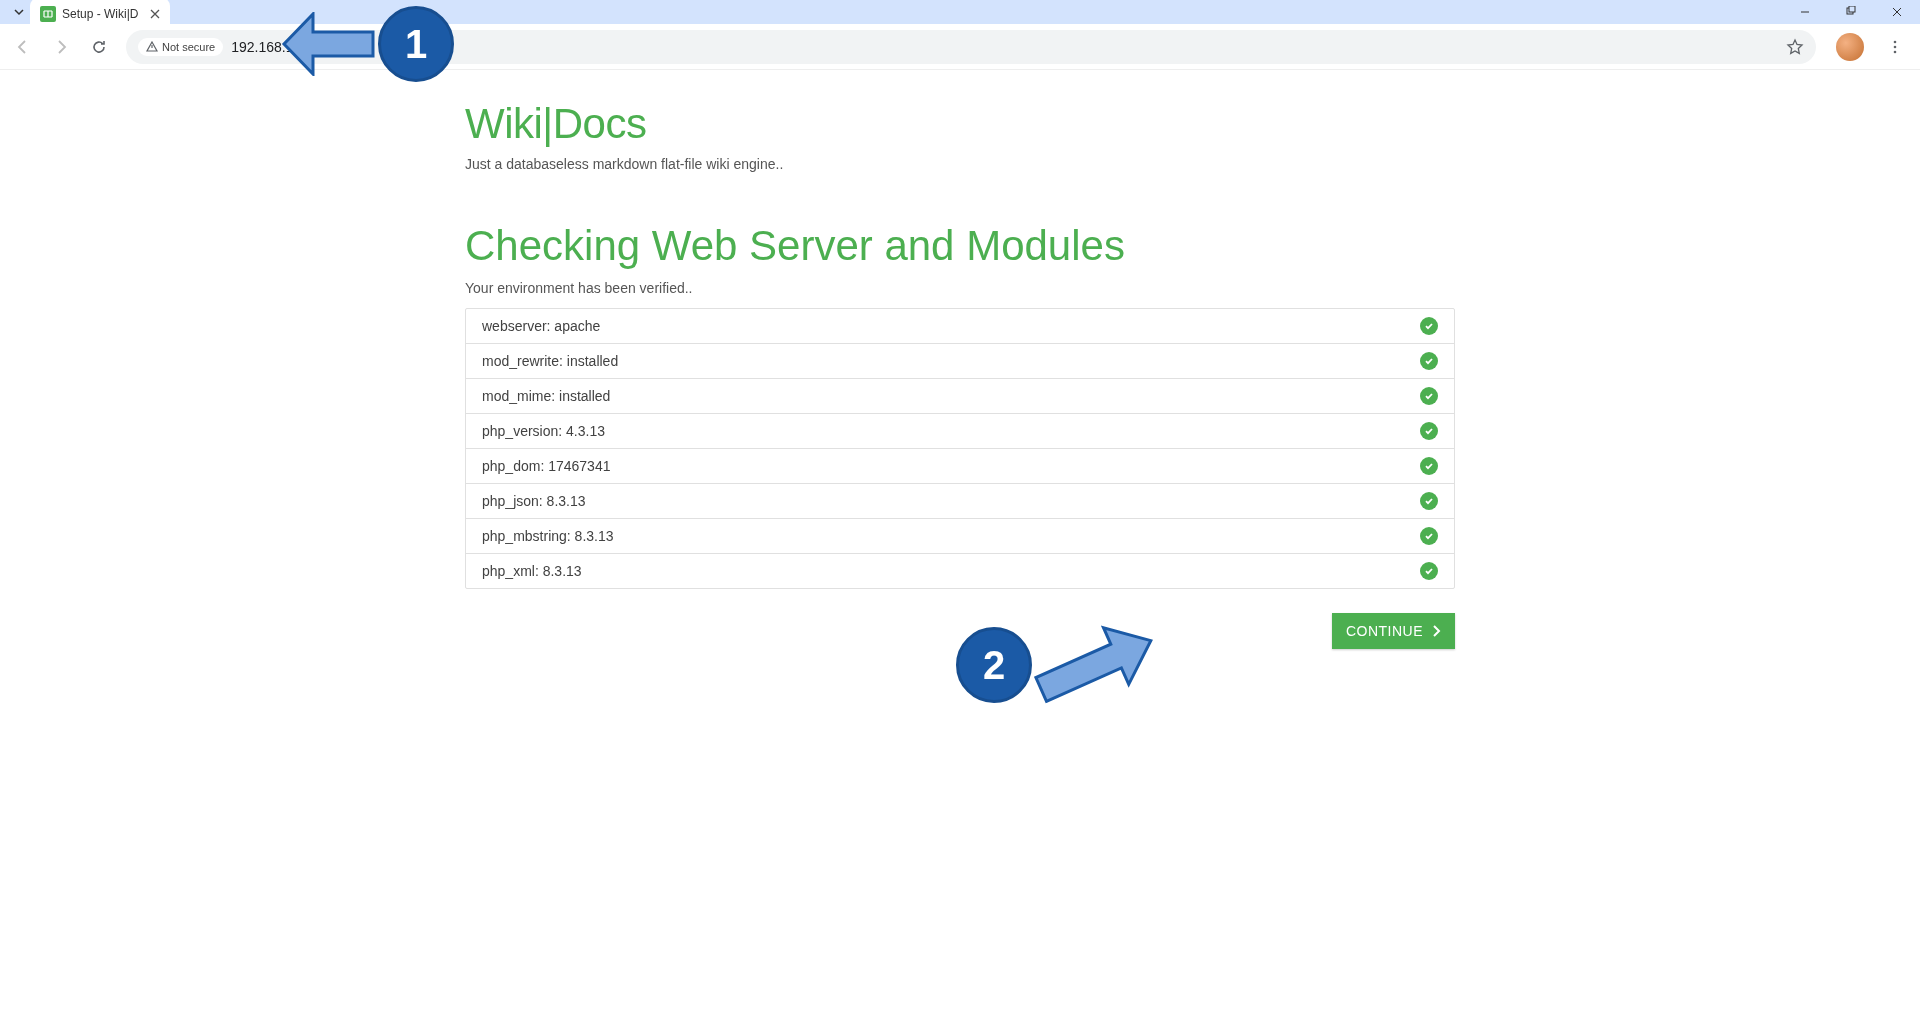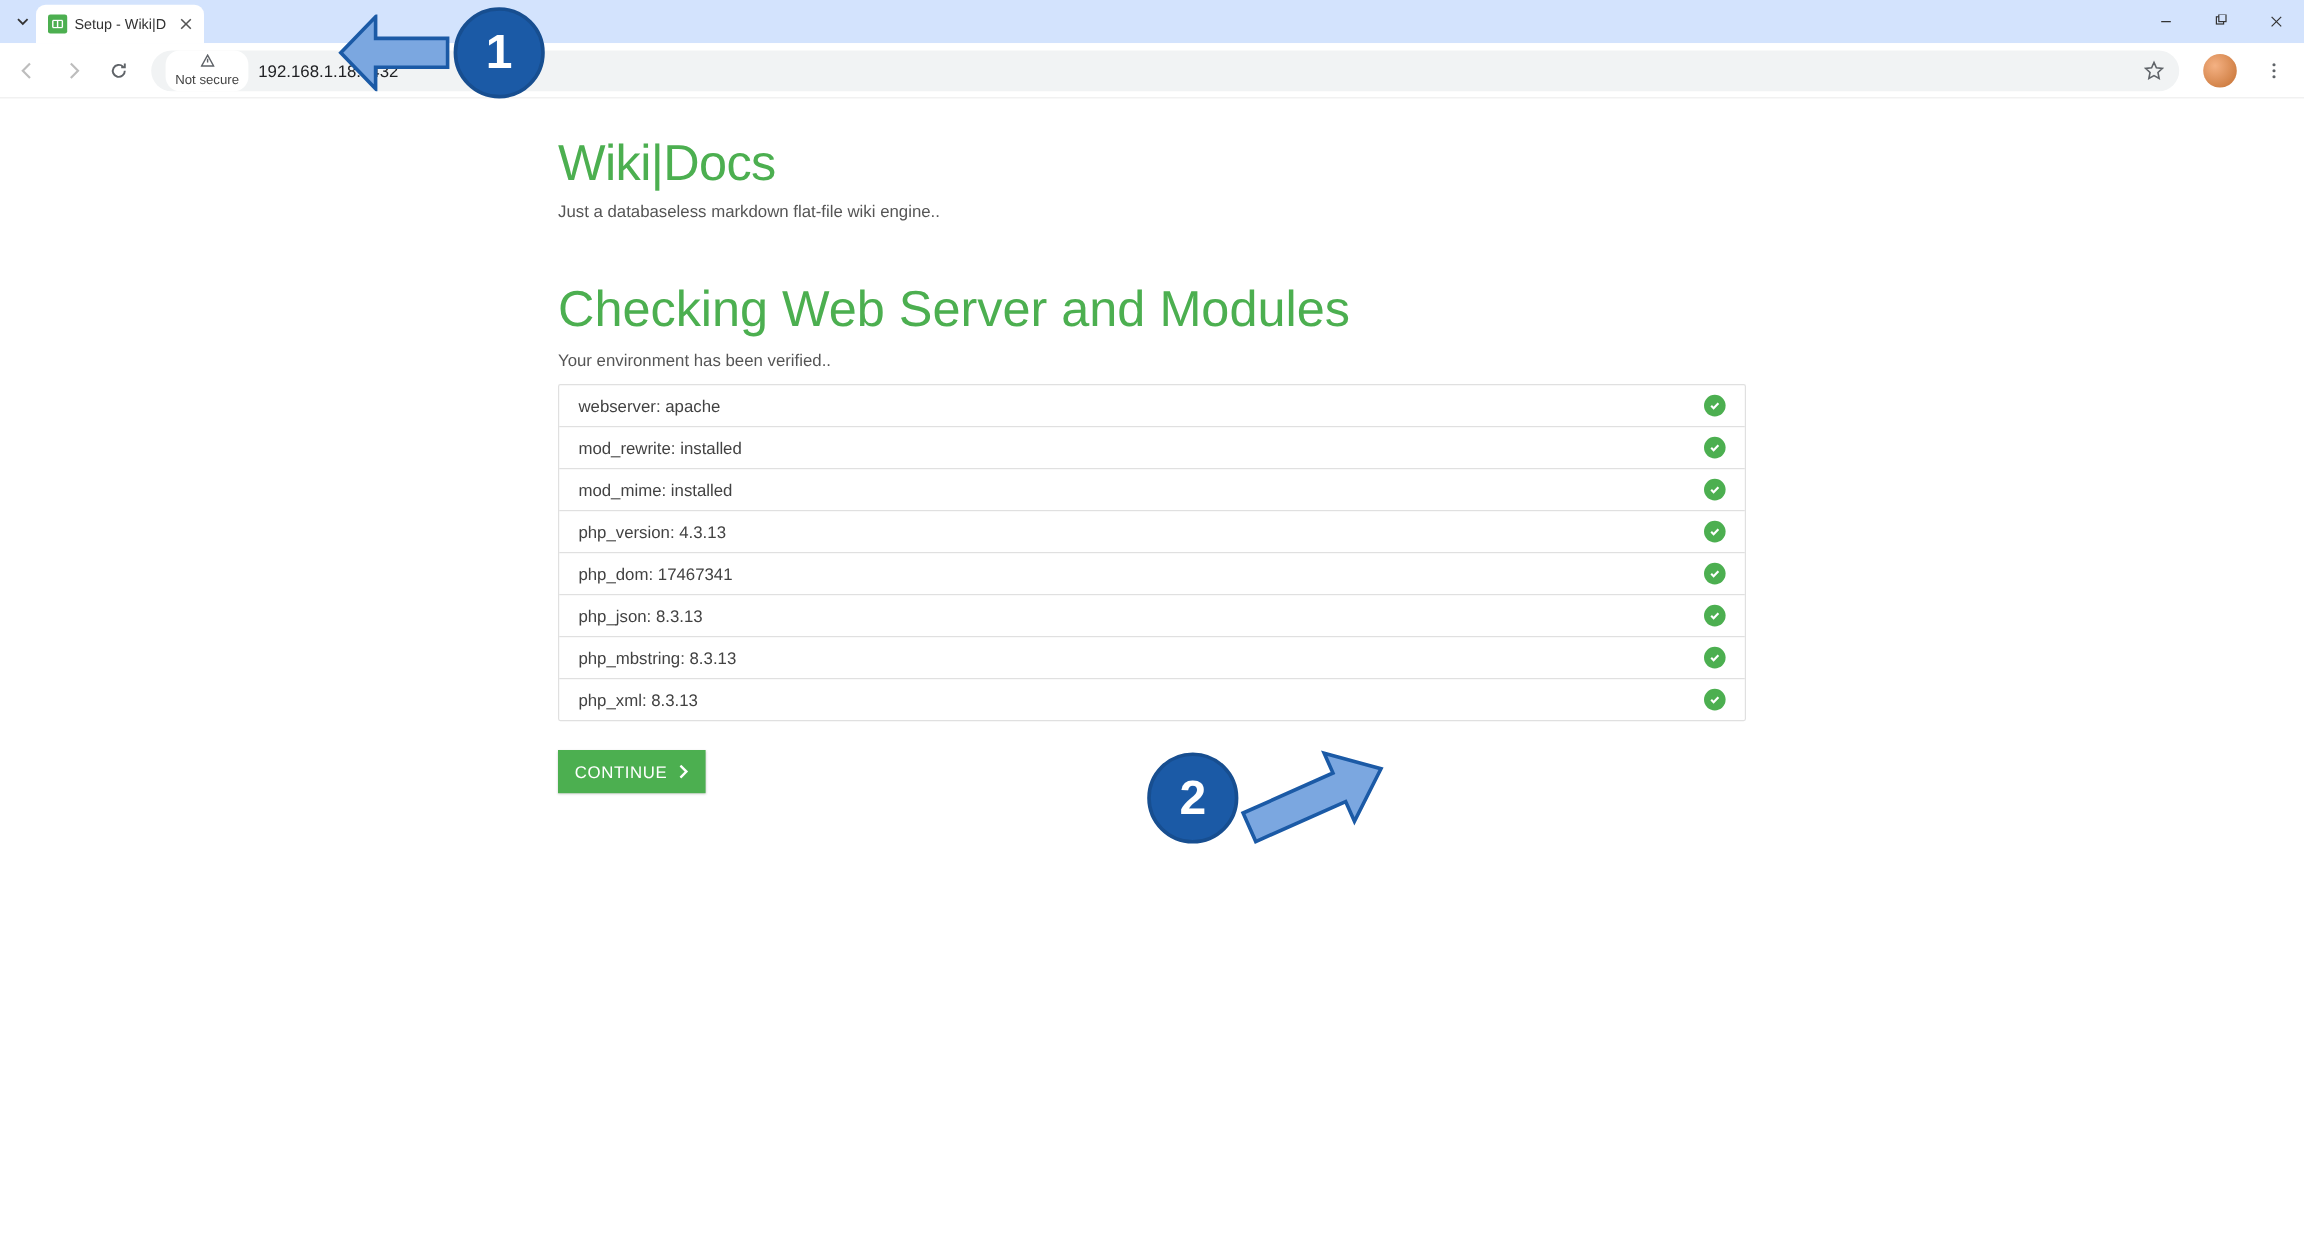--- a/index.html
+++ b/index.html
@@ -1,49 +1,49 @@
 <!DOCTYPE html>
 <html><head>
   <meta charset="utf-8">
   <style>
     * { margin: 0; padding: 0; box-sizing: border-box; }
     body { font-family: "Segoe UI", -apple-system, sans-serif; background: #fff; width: 1920px; height: 1029px; overflow: hidden; position: relative; }
 
     
-    .titlebar { height: 36px; background: #d3e3fd; display: flex; align-items: center; padding-left: 8px; }
+    .titlebar { height: 24px; background: #d3e3fd; display: flex; align-items: center; padding-left: 8px; }
     .tab-dropdown { width: 22px; height: 22px; display:flex; align-items:center; justify-content:center; }
     .tab { background: #fff; border-radius: 8px 8px 0 0; height: 32px; margin-top: 4px; display: flex; align-items: center; padding: 0 10px; gap: 6px; min-width: 110px; }
     .tab .favicon { width: 16px; height: 16px; background: #4caf50; border-radius: 2px; display:flex; align-items:center; justify-content:center; color:#fff; font-size:10px; font-weight:bold; }
     .tab .tab-title { font-size: 12px; color: #333; }
     .tab .tab-close { margin-left: 6px; color:#555; }
     .window-controls { margin-left: auto; display: flex; gap: 0; }
     .window-controls .winbtn { width: 46px; height: 32px; display: flex; align-items:center; justify-content:center; font-size:12px; color:#333; }
 
     .toolbar { height: 46px; background: #fff; display:flex; align-items:center; padding: 0 8px 0 6px; gap: 4px; border-bottom: 1px solid #eee; }
     .navbtn { width: 34px; height: 34px; border-radius: 50%; display:flex; align-items:center; justify-content:center; color:#5f6368; }
     .navbtn.disabled { color: #bdbdbd; }
     .address-bar { flex: 1; height: 34px; background: #f1f3f4; border-radius: 17px; display:flex; align-items:center; padding: 0 12px; gap: 8px; margin: 0 6px; }
-    .secure-chip { background:#fff; border-radius: 12px; padding: 3px 8px; display:flex; align-items:center; gap:4px; font-size:11px; color:#444;flex-direction:column; }
+    .secure-chip { background:#fff; border-radius: 12px; padding: 3px 8px; display:flex; align-items:center; gap:4px; font-size:11px; color:#444; }
     .url { font-size: 14px; color: #202124; }
     .star { margin-left: auto; color:#5f6368; }
     .avatar { width: 28px; height: 28px; border-radius:50%; background: radial-gradient(circle at 35% 35%, #f4b183, #c46f30); margin: 0 10px; }
     .menu-dots { width: 34px; display:flex; align-items:center; justify-content:center; color:#5f6368; }
 
     
     .page { padding-top: 30px; }
     .container { width: 990px; margin: 0 auto; }
     .brand { font-size: 42px; font-weight: 300; color: #4caf50; letter-spacing: -0.5px; }
     .tagline { font-size: 14px; color: #555; margin-top: 8px; }
     .section-title { font-size: 42px; font-weight: 300; color: #4caf50; margin-top: 50px; }
     .section-sub { font-size: 14px; color: #555; margin-top: 10px; margin-bottom: 12px; }
     .checklist { border: 1px solid #e0e0e0; border-radius: 2px; }
     .check-row { display:flex; align-items:center; padding: 8px 16px; border-bottom: 1px solid #e0e0e0; font-size: 14px; color: #424242; }
     .check-row:last-child { border-bottom: none; }
     .check-icon { margin-left: auto; width: 18px; height: 18px; border-radius:50%; background:#4caf50; display:flex; align-items:center; justify-content:center; color:#fff; }
-    .continue-wrap { display:flex; margin-top: 24px; }
+    .continue-wrap { display:flex; justify-content:flex-end; margin-top: 24px; }
     .continue-btn { background:#4caf50; color:#fff; font-size:14px; font-weight:500; padding: 10px 14px; border:none; display:flex; align-items:center; gap:10px; letter-spacing: 0.5px; box-shadow: 0 1px 2px rgba(0,0,0,0.2); }
 
     
     .annotation { position: absolute; display:flex; align-items:center; }
     .badge { width: 76px; height: 76px; border-radius:50%; background:#1b5aa6; border:3px solid #174e90; color:#fff; display:flex; align-items:center; justify-content:center; font-size:40px; font-weight:bold; }
     .arrow1 { top: 6px; left: 278px; }
     .arrow2 { top: 620px; left: 956px; }
 
     svg { display:block; }
   </style>

